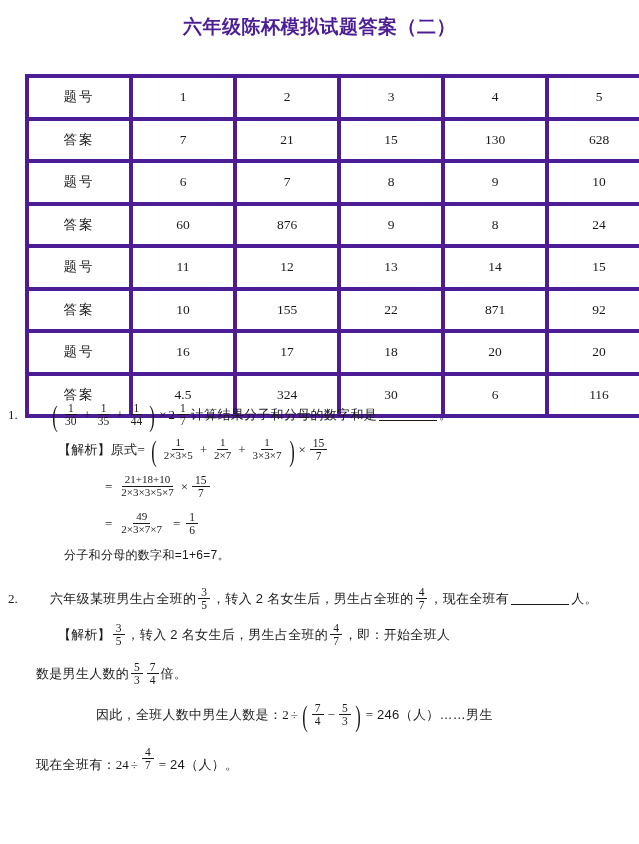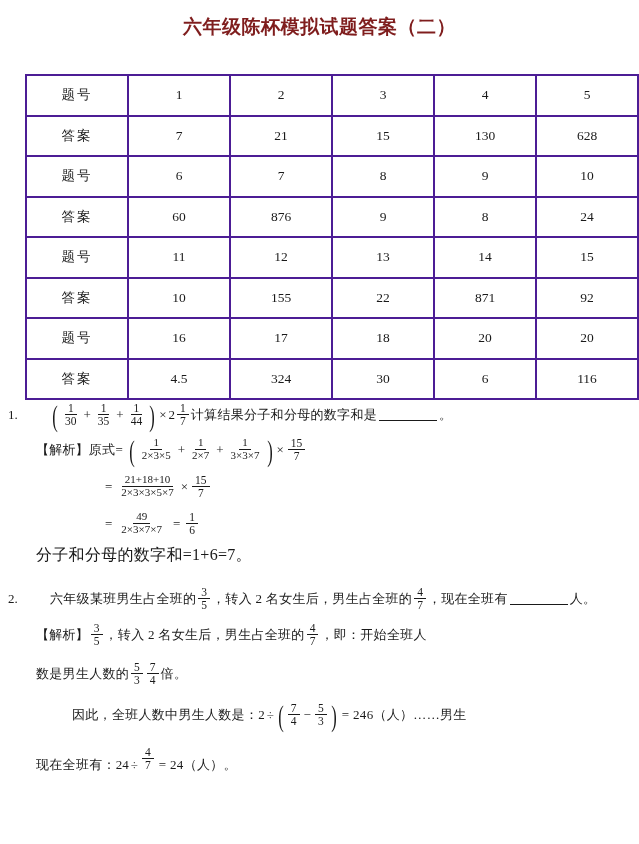--- a/index.html
+++ b/index.html
@@ -18,37 +18,37 @@
 
   
   .doc-title {
     text-align: center;
     font-size: 19px;
     font-weight: 700;
     letter-spacing: 0.5px;
     margin: 12px 0 12px 0;
     padding: 0;
     line-height: 30px;
-    color: #7f1d1d;
+    color: #4c1d95;
   }
 
   
   .table-wrap {
     position: absolute;
     left: 25px;
     top: 74px;
     width: 588px;
   }
   table.answer-table {
     border-collapse: collapse;
     width: 588px;
     table-layout: fixed;
   }
   table.answer-table td {
-    border: 2px solid #4c1d95;
+    border: 4px solid #4c1d95;
     height: 36.5px;
     text-align: center;
     vertical-align: middle;
     font-size: 13.5px;
     color: #1a1a1a;
     font-family: "Liberation Serif", "DejaVu Serif", serif;
   }
   table.answer-table td.label-cell {
     width: 98px;
     letter-spacing: 2px;
@@ -80,27 +80,27 @@
     flex: 0 0 42px;
     font-size: 13px;
   }
   .sol-line {
     padding-left: 36px;
     white-space: nowrap;
     display: flex;
     align-items: center;
   }
   .sol-line.eqcont { padding-left: 105px; }
-  .sol-line.ind-center { padding-left: 72px; }
+  .sol-line.ind-center { padding-left: 96px; }
 
   .cjk {
-    font-family: Liberation Serif, serif;
+    font-family: Liberation Sans, sans-serif;
     letter-spacing: 0.3px;
   }
-  .tag { letter-spacing: 0.2px; }
+  .tag { letter-spacing: 0.2px; margin-left: 22px; }
 
   
   .frac {
     display: inline-flex;
     flex-direction: column;
     align-items: center;
     justify-content: center;
     vertical-align: middle;
     margin: 0 2px;
     font-size: 11.5px;
@@ -297,21 +297,21 @@
         <span class="num">49</span>
         <span class="den">2×3×7×7</span>
       </span>
       <span class="eqmark" style="margin-left:6px;">=</span>
       <span class="frac">
         <span class="num">1</span>
         <span class="den">6</span>
       </span>
     </div>
 
-    <div class="sol-line cjk" style="height:26px;font-size:16px;">分子和分母的数字和=1+6=7。</div>
+    <div class="sol-line cjk" style="height:26px;font-size:12px;margin-left:28px;">分子和分母的数字和=1+6=7。</div>
   </div>
 
   <div class="problem" style="margin-top:14px;">
     <div class="prob-head" style="height:34px;">
       <span class="prob-num">2.</span>
       <span class="cjk">六年级某班男生占全班的</span>
       <span class="frac">
         <span class="num">3</span>
         <span class="den">5</span>
       </span>

